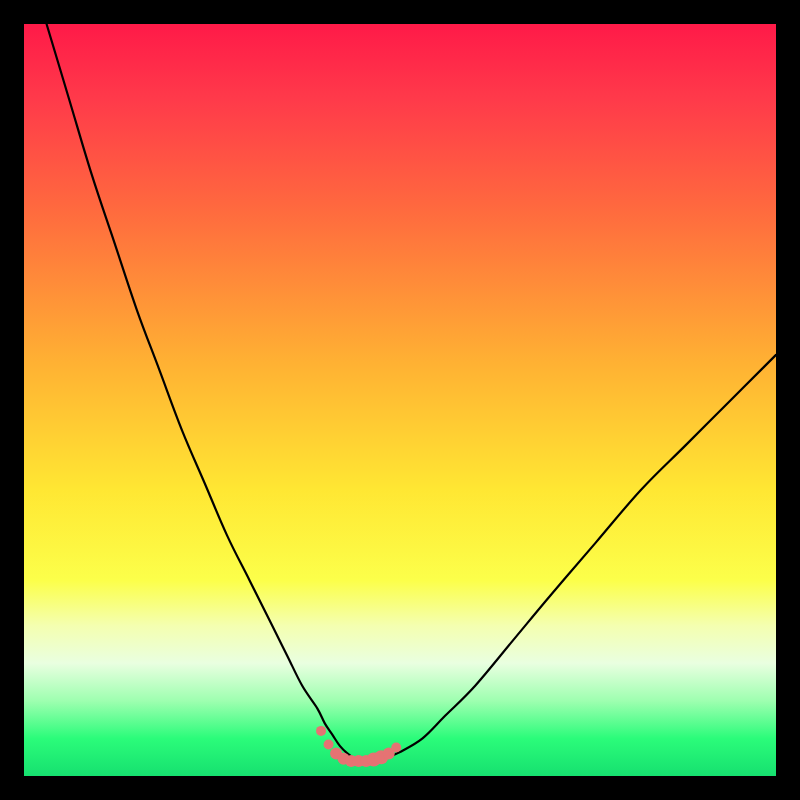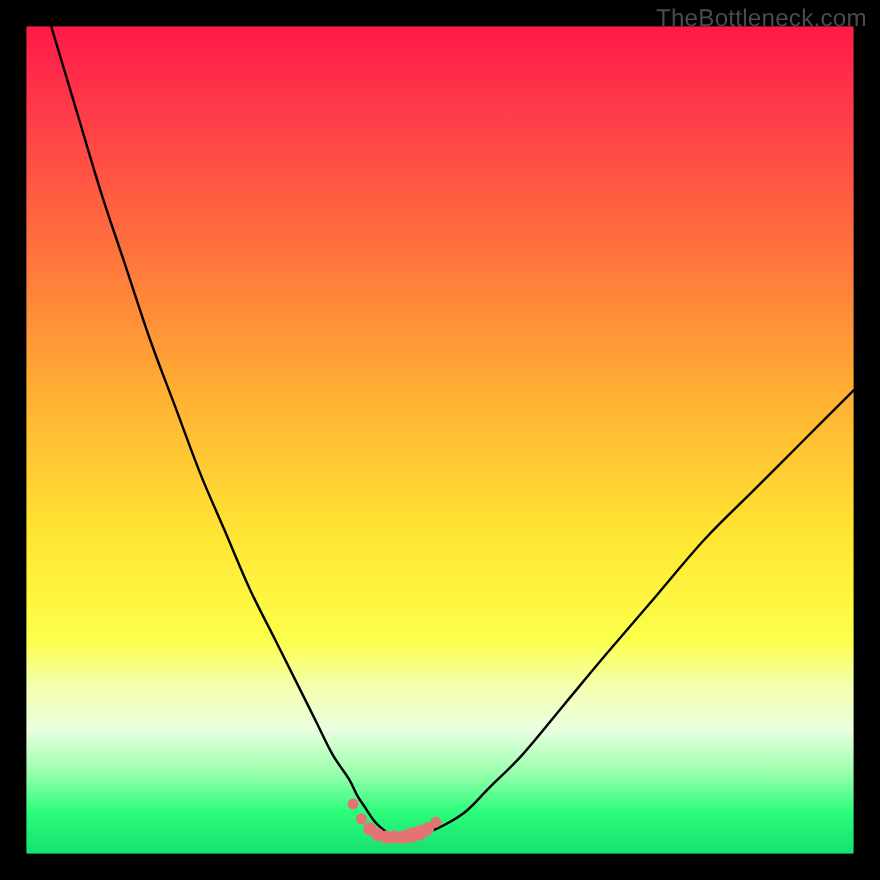--- a/index.html
+++ b/index.html
@@ -57,21 +57,20 @@
     width: 752px;
     height: 752px;
     overflow: visible;
   }
 </style>
 </head>
 <body>
 
 <div class="frame">
 
-  <div class="watermark">TheBottleneck.com</div>
 
   <div class="plot-area">
     <svg class="curve" viewBox="0 0 752 752" preserveAspectRatio="none">
       <path id="curve-path" fill="none" stroke="#000000" stroke-width="2.2" stroke-linecap="round" stroke-linejoin="round" d="M 22.56 0.00 C 26.62 13.54, 37.00 48.13, 45.12 75.20 C 53.24 102.27, 59.56 124.68, 67.68 150.40 C 75.80 176.12, 82.12 193.72, 90.24 218.08 C 98.36 242.44, 104.68 262.75, 112.80 285.76 C 120.92 308.77, 127.24 324.26, 135.36 345.92 C 143.48 367.58, 149.80 385.78, 157.92 406.08 C 166.04 426.38, 172.36 439.77, 180.48 458.72 C 188.60 477.67, 194.92 493.76, 203.04 511.36 C 211.16 528.96, 217.48 540.24, 225.60 556.48 C 233.72 572.72, 241.39 588.06, 248.16 601.60 C 254.93 615.14, 257.79 620.85, 263.20 631.68 C 268.61 642.51, 272.83 652.28, 278.24 661.76 C 283.65 671.24, 289.22 677.55, 293.28 684.32 C 297.34 691.09, 298.09 694.62, 300.80 699.36 C 303.51 704.10, 305.61 706.58, 308.32 710.64 C 311.03 714.70, 313.13 718.54, 315.84 721.92 C 318.55 725.30, 320.65 727.14, 323.36 729.44 C 326.07 731.74, 328.17 733.35, 330.88 734.70 C 333.59 736.06, 335.69 736.55, 338.40 736.96 C 341.11 737.37, 341.86 737.50, 345.92 736.96 C 349.98 736.42, 355.55 735.58, 360.96 733.95 C 366.37 732.33, 369.23 731.46, 376.00 727.94 C 382.77 724.42, 390.44 720.90, 398.56 714.40 C 406.68 707.90, 411.64 701.32, 421.12 691.84 C 430.60 682.36, 439.02 675.30, 451.20 661.76 C 463.38 648.22, 475.26 632.88, 488.80 616.64 C 502.34 600.40, 511.51 589.12, 526.40 571.52 C 541.29 553.92, 555.28 537.83, 571.52 518.88 C 587.76 499.93, 600.40 483.84, 616.64 466.24 C 632.88 448.64, 645.52 437.36, 661.76 421.12 C 678.00 404.88, 690.64 392.24, 706.88 376.00 C 723.12 359.76, 743.88 339.00, 752.00 330.88"></path>
       <g id="markers-group">
           <circle cx="297.04" cy="706.88" r="5" fill="#e57373"></circle>
           <circle cx="304.56" cy="720.42" r="5" fill="#e57373"></circle>
           <circle cx="312.08" cy="729.44" r="6" fill="#e57373"></circle>
           <circle cx="319.60" cy="734.70" r="6" fill="#e57373"></circle>
           <circle cx="327.12" cy="736.96" r="6" fill="#e57373"></circle>

